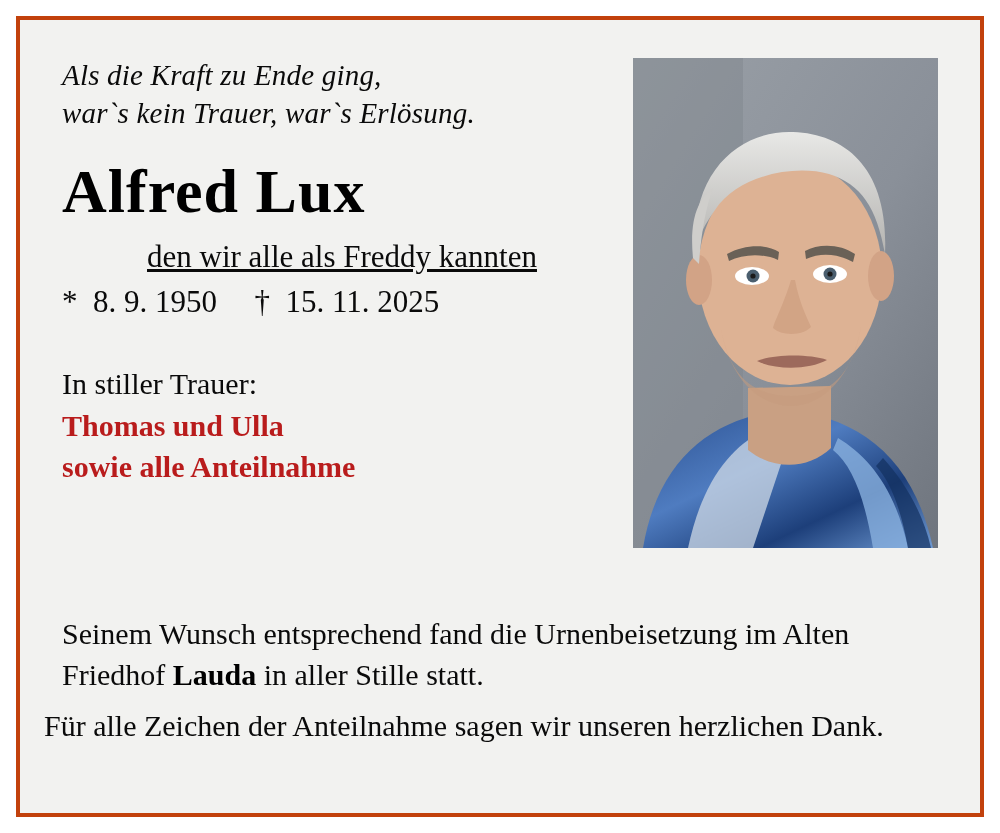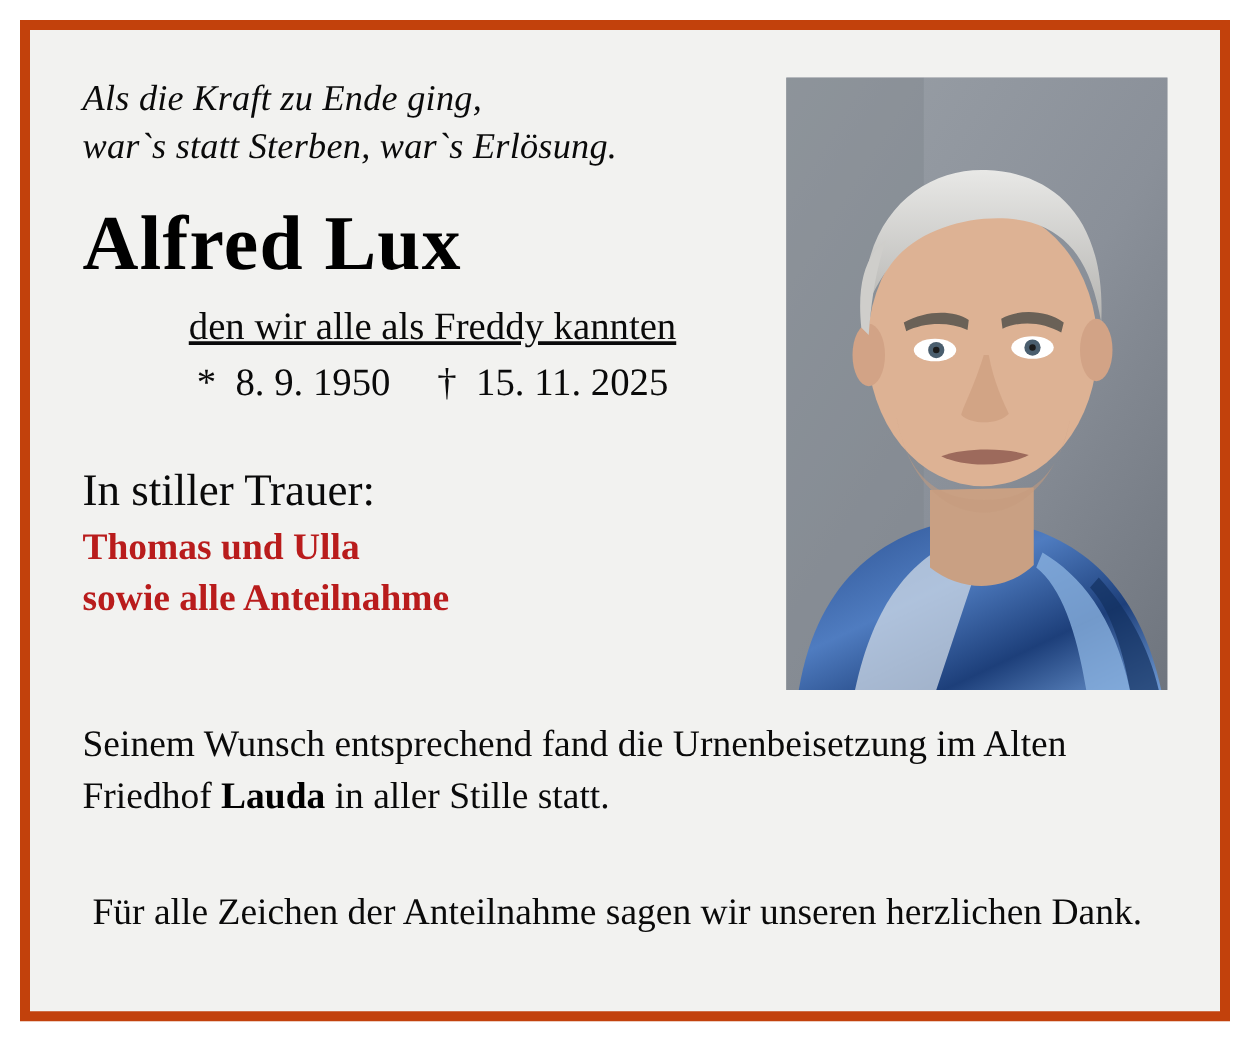--- a/index.html
+++ b/index.html
@@ -16,21 +16,21 @@
     overflow: hidden;
     font-family: "Liberation Serif", serif;
   }
   .notice {
     position: absolute;
     left: 16px;
     top: 16px;
     width: 968px;
     height: 801px;
     box-sizing: border-box;
-    border: 8px solid #c2410c;
+    border: 4px solid #c2410c;
     background: #f2f2f0;
     padding: 0;
   }
   .inner {
     position: absolute;
     left: 0; top: 0; right: 0; bottom: 0;
     padding: 36px 42px 30px 42px;
     box-sizing: border-box;
   }
 
@@ -60,35 +60,34 @@
     width: 560px;
     text-align: center;
     font-size: 31px;
     color: #0a0a0a;
     line-height: 1.2;
     text-decoration: underline;
   }
   .dates {
     margin-top: 8px;
     width: 560px;
-    text-align: center;
     font-size: 31px;
     color: #0a0a0a;
     line-height: 1.2;
     white-space: nowrap;
   }
   .dates .sep { display: inline-block; width: 22px; }
 
   
   .mourn {
     margin-top: 44px;
     width: 560px;
   }
   .mourn .lead {
-    font-size: 36px;
+    font-size: 30px;
     color: #0a0a0a;
     line-height: 1.35;
   }
   .mourn .bold {
     font-size: 30px;
     font-weight: bold;
     color: #b91c1c;
     line-height: 1.38;
   }
 
@@ -106,41 +105,41 @@
 
   
   .para {
     font-size: 30px;
     line-height: 1.36;
     color: #0a0a0a;
   }
   .p1 {
     position: absolute;
     left: 42px;
-    top: 552px;
+    top: 594px;
     width: 890px;
   }
   .p2 {
     position: absolute;
-    left: 50px;
+    left: 24px;
     top: 686px;
     width: 890px;
   }
   .para b { font-weight: bold; color: #000; }
 </style>
 </head>
 <body>
 
 <div class="page">
   <div class="notice">
     <div class="inner">
 
       <div class="quote">
         <div>Als die Kraft zu Ende ging,</div>
-        <div>war`s statt Sterben, war`s Erlösung.</div>
+        <div>war`s kein Trauer, war`s Erlösung.</div>
       </div>
 
       <div class="name">Alfred Lux</div>
 
       <div class="nickname">den wir alle als Freddy kannten</div>
 
       <div class="dates">
         <span>*</span>
         <span>&nbsp;</span><span>8. 9. 1950</span>
         <span class="sep"></span>

